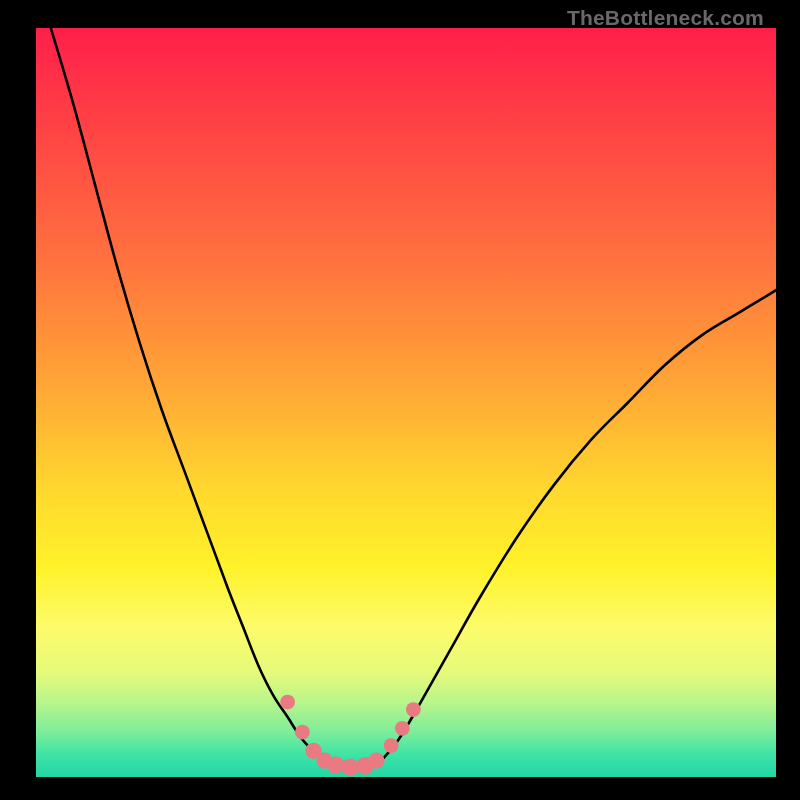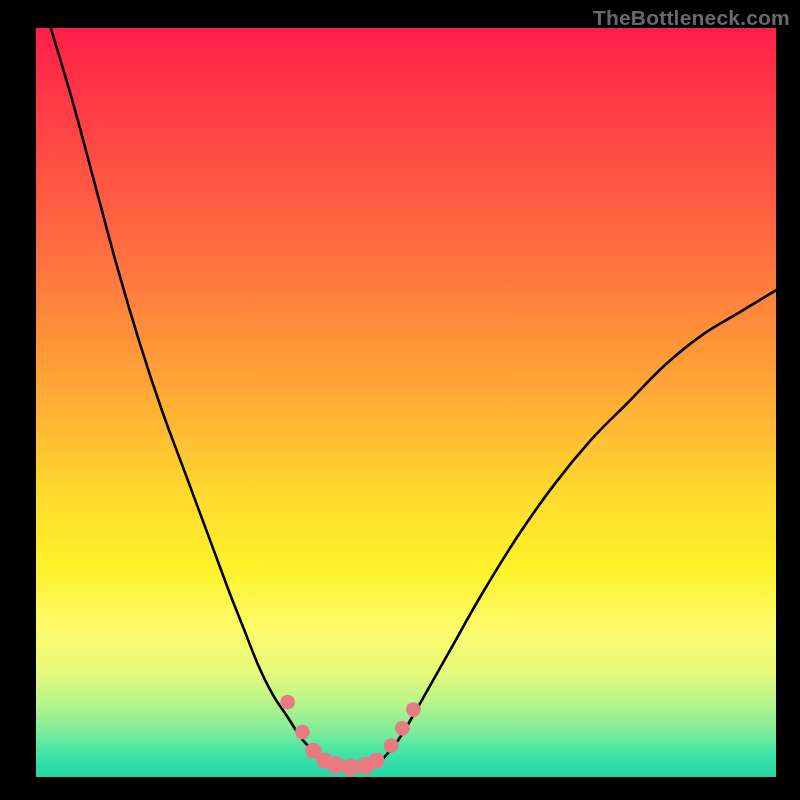--- a/index.html
+++ b/index.html
@@ -27,21 +27,21 @@
       #e7fa7a 86%,
       #b8f58a 90%,
       #7ded9a 94%,
       #3fe3a6 97%,
       #22d7a6 100%
     );
   }
   .watermark {
     position: absolute;
     top: 6px;
-    right: 10px;
+    right: 36px;
     font-family: Arial, Helvetica, sans-serif;
     font-size: 21px;
     font-weight: 600;
     color: #696969;
     letter-spacing: 0.2px;
   }
   svg.curve {
     position: absolute;
     left: 0;
     top: 0;

